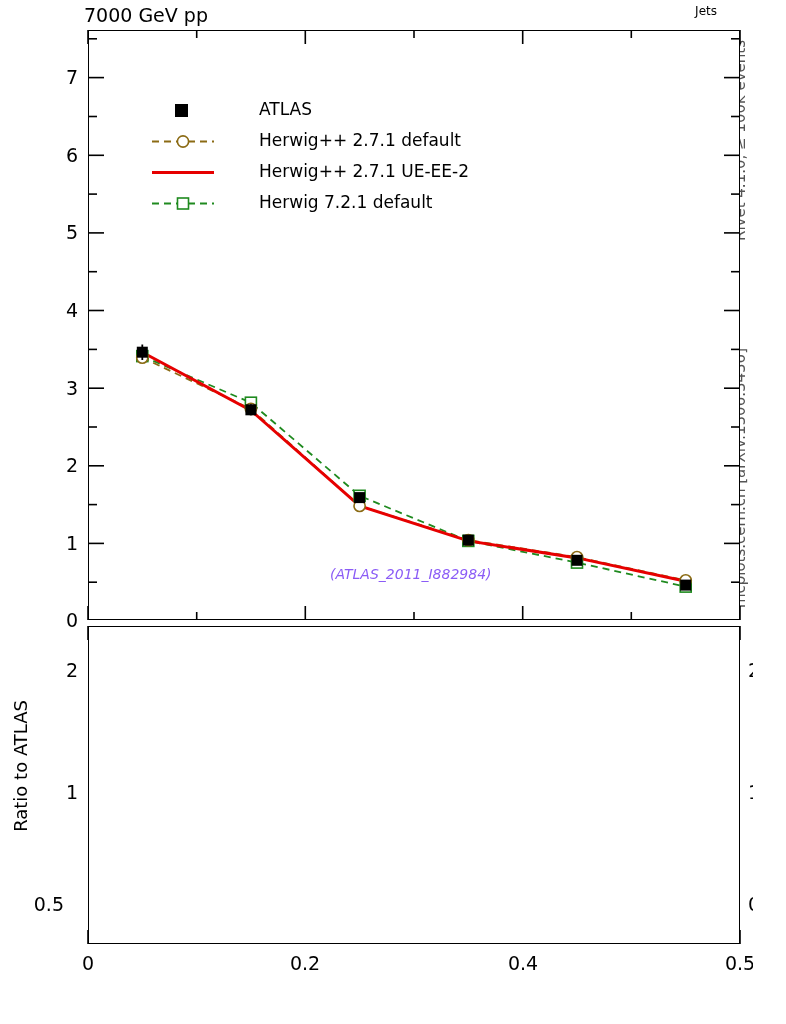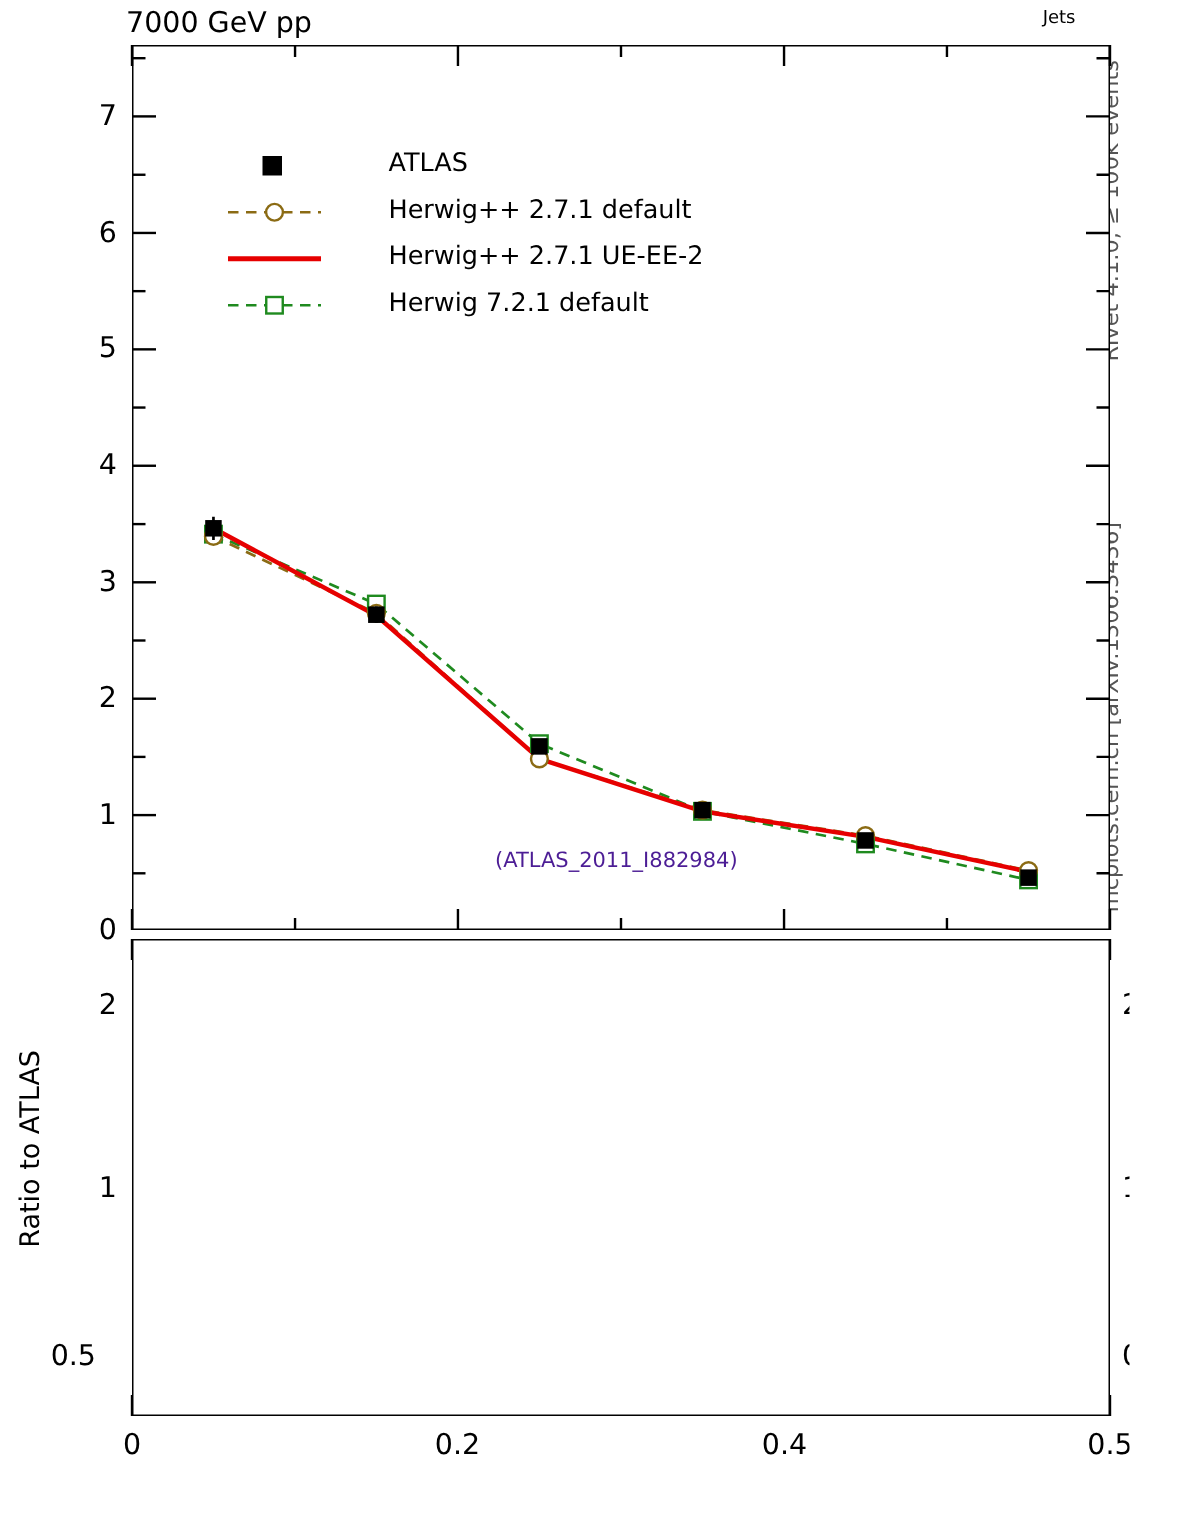--- a/index.html
+++ b/index.html
@@ -33,21 +33,21 @@
   .rylab{position:absolute;font-size:19px;text-align:right;width:46px;}
   .rylab-r{position:absolute;font-size:19px;text-align:left;width:46px;}
 
   
   #legend{position:absolute;left:150px;top:95px;font-size:17px;}
   .leg-row{position:relative;height:31px;}
   .leg-key{position:absolute;left:0;top:0;width:66px;height:31px;}
   .leg-txt{position:absolute;left:74px;top:4px;white-space:nowrap;font-size:17px;margin-left:35px;}
 
   
-  #watermark{position:absolute;left:330px;top:566px;font-size:14px;color:#4c1d95;}
+  #watermark{position:absolute;left:330px;top:566px;font-size:14px;color:#8b5cf6;font-style:italic;}
 
   
   #ratio-ytitle{position:absolute;left:10px;top:700px;writing-mode:vertical-rl;
                 transform:rotate(180deg);font-size:18px;}
 </style>
 </head>
 <body>
 
 <div id="root">
 

